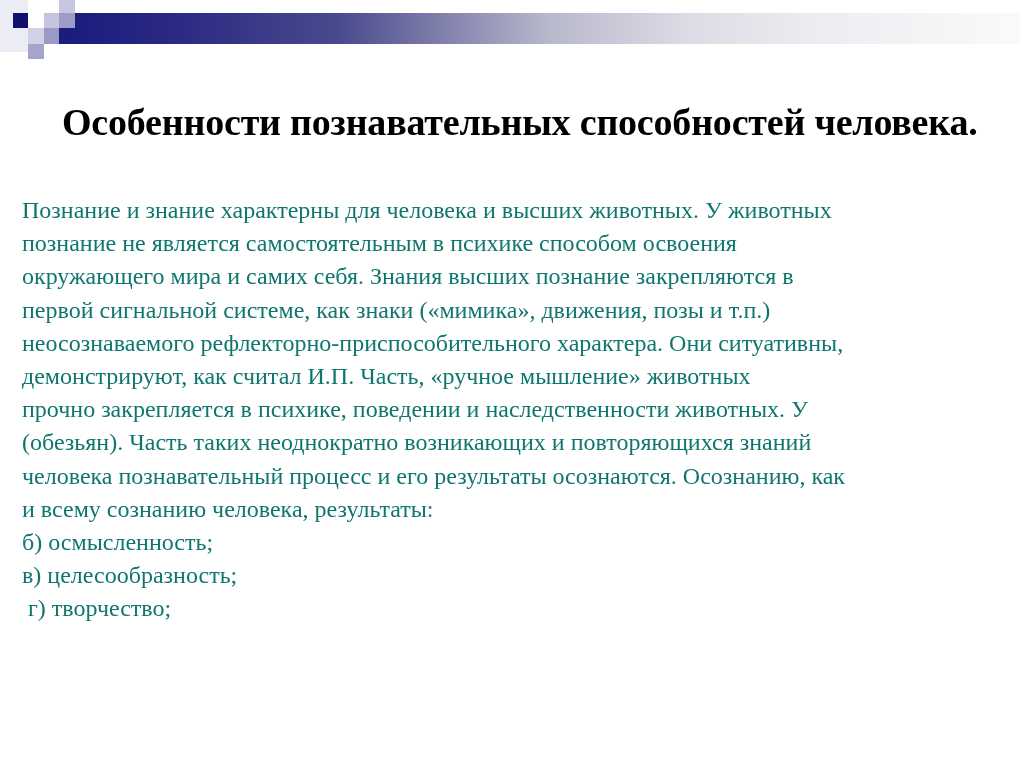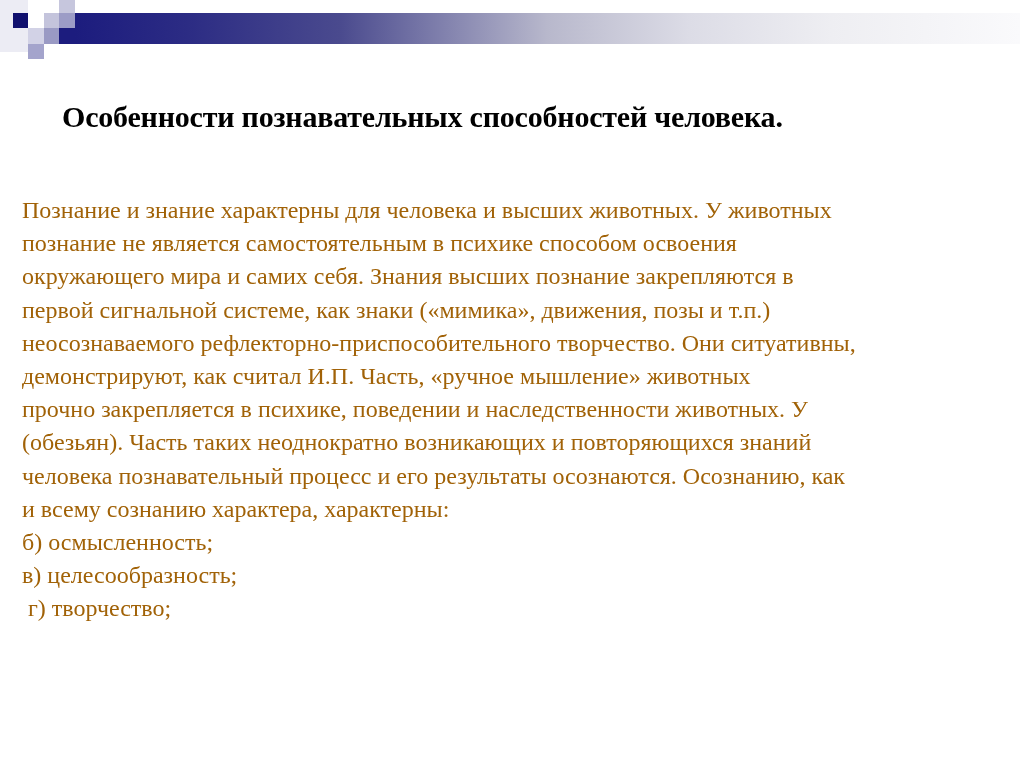--- a/index.html
+++ b/index.html
@@ -32,34 +32,34 @@
       height: 31px;
       background: linear-gradient(90deg, #1c1c7e 0%, #2c2c84 12%, #4a4a8e 28%, #b8b8cc 50%, #dcdce6 65%, #eeeef2 80%, #fafafc 100%);
     }
     .title {
       position: absolute;
       left: 62px;
       top: 100px;
       margin: 0;
       font-family: "Liberation Serif", serif;
       font-weight: bold;
-      font-size: 30px;
+      font-size: 38px;
       color: #000000;
       letter-spacing: -0.2px;
       white-space: nowrap;
     }
     .body {
       position: absolute;
       left: 22px;
       top: 194px;
       width: 1000px;
       font-family: "Liberation Serif", serif;
       font-size: 24px;
       line-height: 33.2px;
-      color: #a16207;
+      color: #0f766e;
     }
     .line { display: block; white-space: nowrap; }
   </style>
 </head>
 <body>
 
 <div class="slide">
 
   <div class="deco">
     <div class="sq" style="left:0;top:0;width:28px;height:52px;background:#ececf4;"></div>
@@ -75,26 +75,26 @@
   </div>
 
   <h1 class="title">Особенности познавательных способностей человека.</h1>
 
   <div class="body">
     <div>
       <span class="line">Познание и знание характерны для человека и высших животных. У животных</span>
       <span class="line">познание не является самостоятельным в психике способом освоения</span>
       <span class="line">окружающего мира и самих себя. Знания высших познание закрепляются в</span>
       <span class="line">первой сигнальной системе, как знаки («мимика», движения, позы и т.п.)</span>
-      <span class="line">неосознаваемого рефлекторно-приспособительного творчество. Они ситуативны,</span>
+      <span class="line">неосознаваемого рефлекторно-приспособительного характера. Они ситуативны,</span>
       <span class="line">демонстрируют, как считал И.П. Часть, «ручное мышление» животных</span>
       <span class="line">прочно закрепляется в психике, поведении и наследственности животных. У</span>
       <span class="line">(обезьян). Часть таких неоднократно возникающих и повторяющихся знаний</span>
       <span class="line">человека познавательный процесс и его результаты осознаются. Осознанию, как</span>
-      <span class="line">и всему сознанию характера, характерны:</span>
+      <span class="line">и всему сознанию человека, результаты:</span>
     </div>
     <div>
       <span class="line">б) осмысленность;</span>
       <span class="line">в) целесообразность;</span>
       <span class="line" style="white-space:pre;"> г) творчество;</span>
     </div>
   </div>
 
 </div>
 

